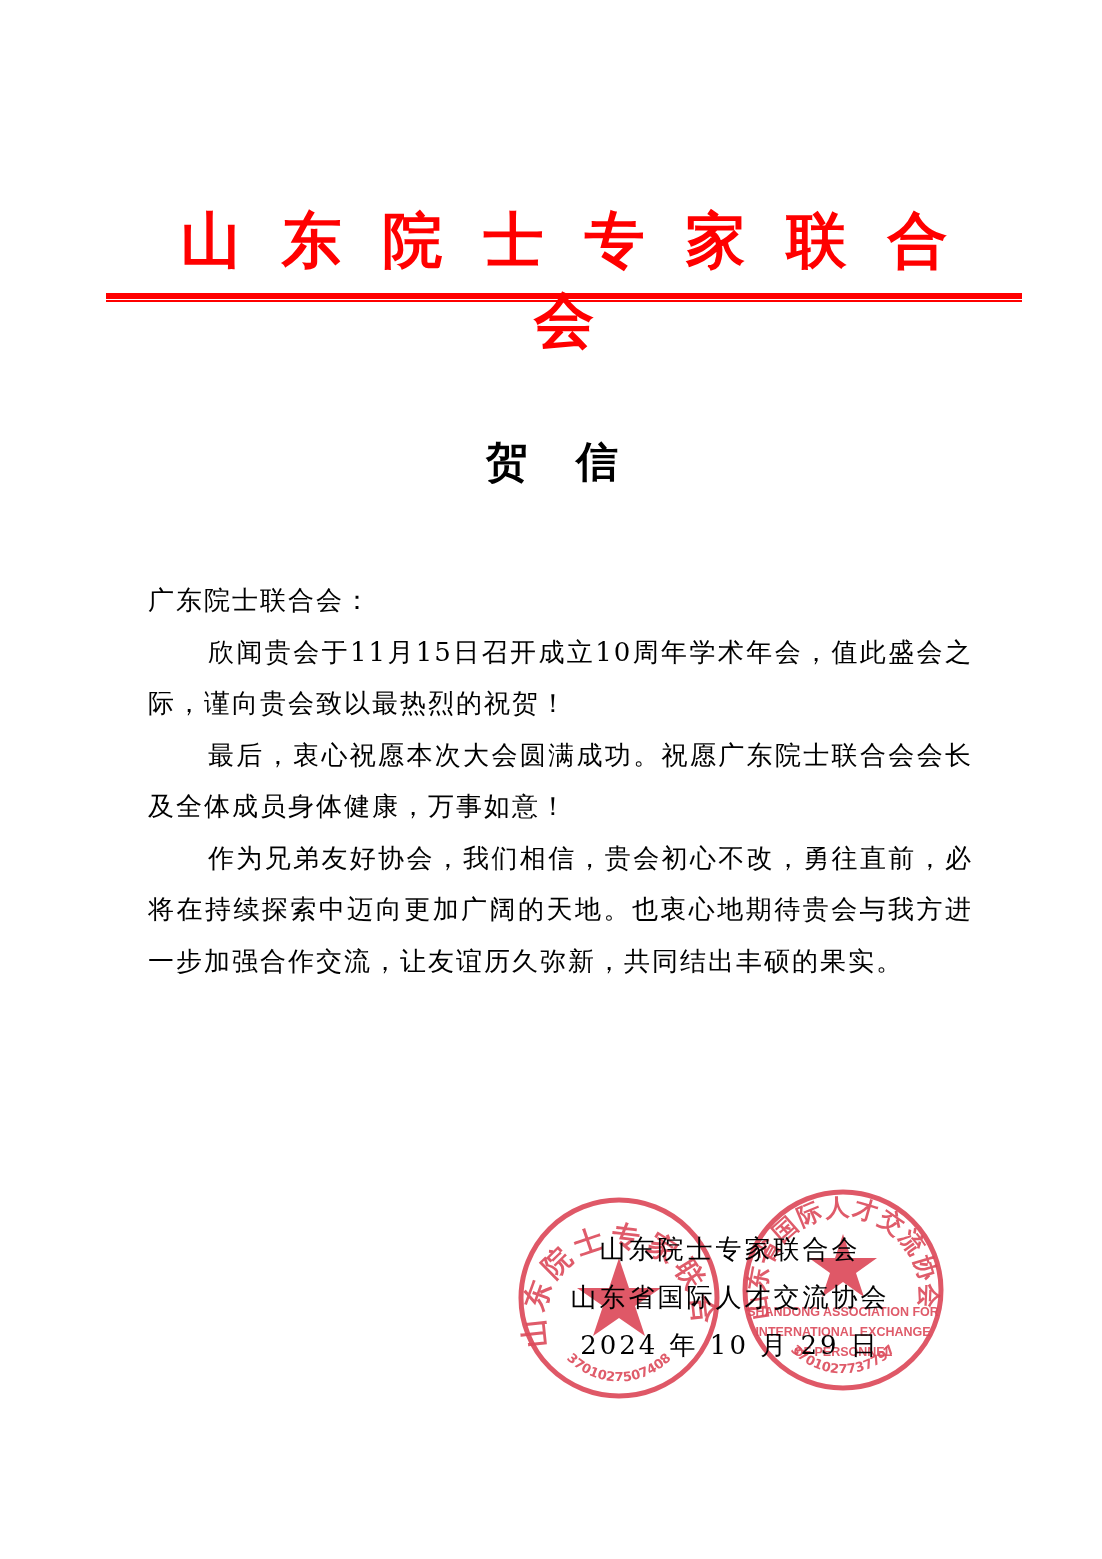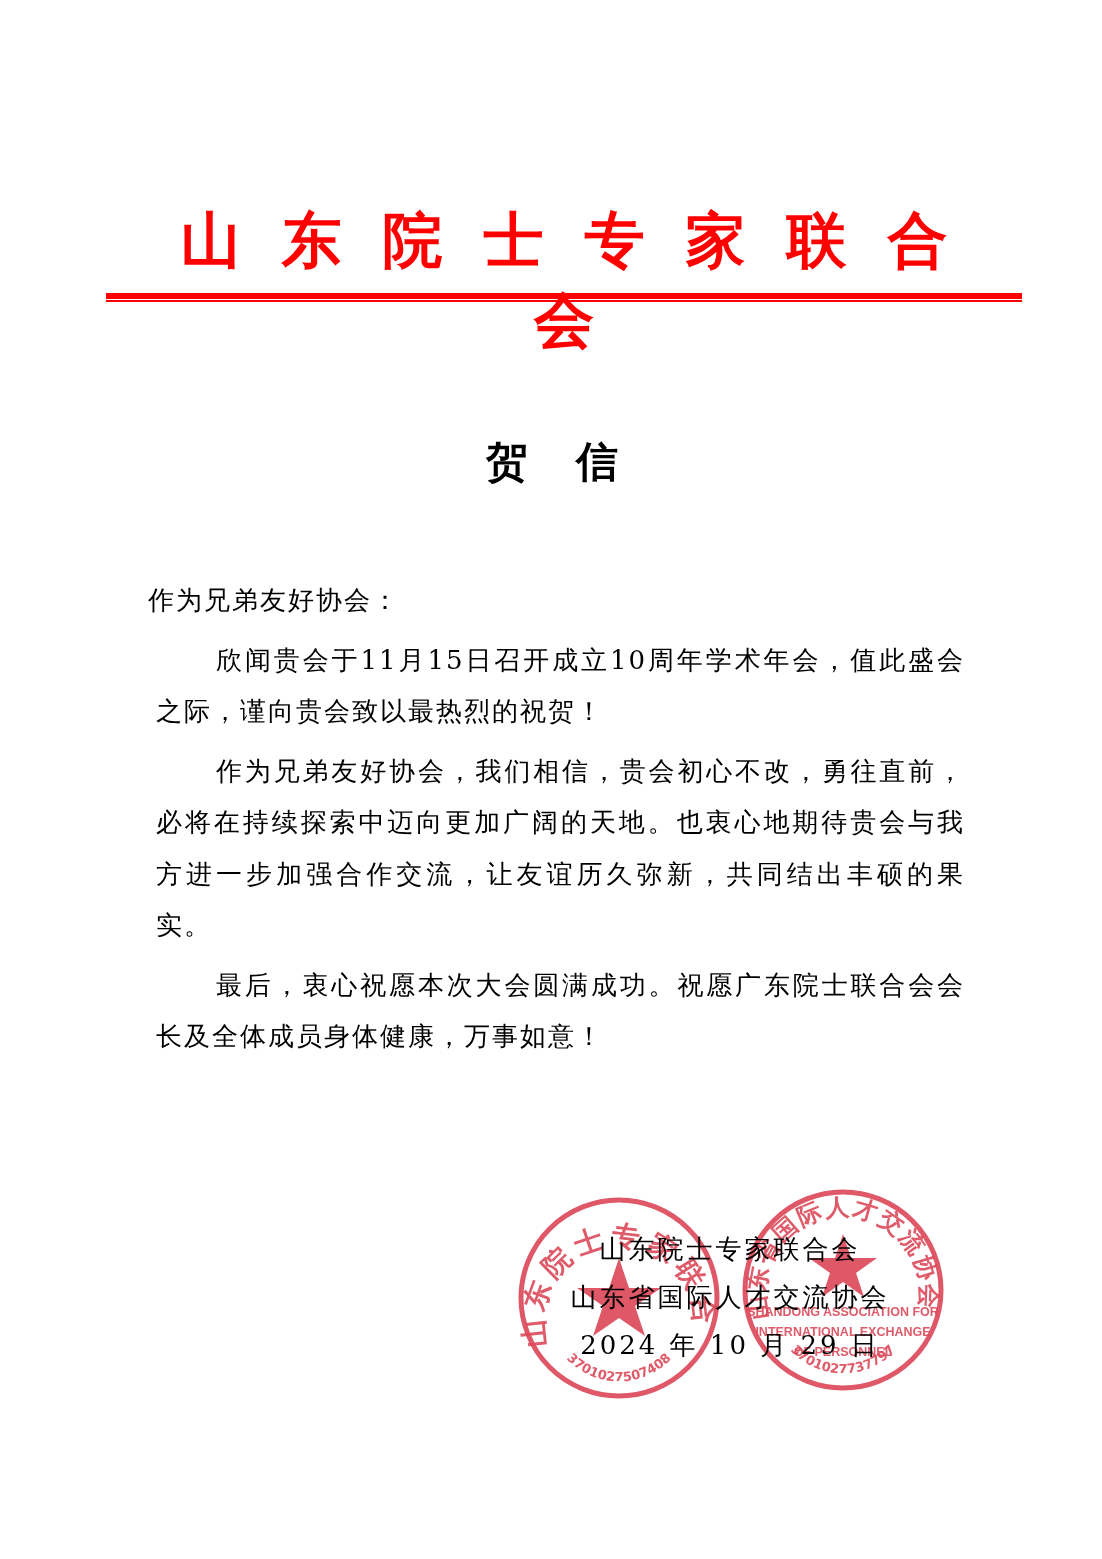--- a/index.html
+++ b/index.html
@@ -18,42 +18,42 @@
       position: absolute; left: 0; top: 432px; width: 1102px; text-align: center;
       font-size: 42px; font-weight: bold; line-height: 60px; letter-spacing: 48px;
       padding-left: 50px; box-sizing: border-box;
     }
     .body-text {
       position: absolute; left: 148px; top: 575px; width: 825px;
       font-size: 26px; line-height: 51.5px;
       font-family: "DejaVu Serif", "Liberation Serif", serif; letter-spacing: 2px;
     }
     .salutation { margin: 0; }
-    .para { margin: 8px; text-indent: 60px; text-align: justify; }
+    .para { margin: 0; text-indent: 60px; text-align: justify; }
     .seal { position: absolute; }
     .sig-block {
       position: absolute; left: 540px; top: 1225px; width: 380px; text-align: center;
       font-size: 26px; line-height: 48px; letter-spacing: 3px; z-index: 2;
     }
     .sig-line { display: block; }
   </style>
 </head>
 <body>
 
 <div class="letterhead-title">山东院士专家联合会</div>
 <div class="rule-thick"></div>
 <div class="rule-thin"></div>
 
 <div class="doc-title">贺信</div>
 
 <div class="body-text">
-  <p class="salutation">作为兄弟友好协会：</p>
+  <p class="salutation">广东院士联合会：</p>
   <p class="para">欣闻贵会于11月15日召开成立10周年学术年会，值此盛会之际，谨向贵会致以最热烈的祝贺！</p>
+  <p class="para">最后，衷心祝愿本次大会圆满成功。祝愿广东院士联合会会长及全体成员身体健康，万事如意！</p>
   <p class="para">作为兄弟友好协会，我们相信，贵会初心不改，勇往直前，必将在持续探索中迈向更加广阔的天地。也衷心地期待贵会与我方进一步加强合作交流，让友谊历久弥新，共同结出丰硕的果实。</p>
-  <p class="para">最后，衷心祝愿本次大会圆满成功。祝愿广东院士联合会会长及全体成员身体健康，万事如意！</p>
 </div>
 
 <svg class="seal" style="left:517px; top:1196px;" width="204" height="204" viewBox="0 0 204 204">
   <defs>
     <path id="arc1" d="M 30 150 A 76 76 0 1 1 174 150"></path>
     <path id="arcb1" d="M 40 150 A 72 72 0 0 0 164 150"></path>
   </defs>
   <circle cx="102" cy="102" r="98" fill="none" stroke="#dc4a5a" stroke-width="5" opacity="0.92"></circle>
   <polygon points="102,62 112,92 144,92 118,110 128,140 102,122 76,140 86,110 60,92 92,92" fill="#dc4a5a" opacity="0.92"></polygon>
   <text font-size="28" fill="#dc4a5a" opacity="0.9" font-family="DejaVu Serif, serif" font-weight="bold" letter-spacing="6">

